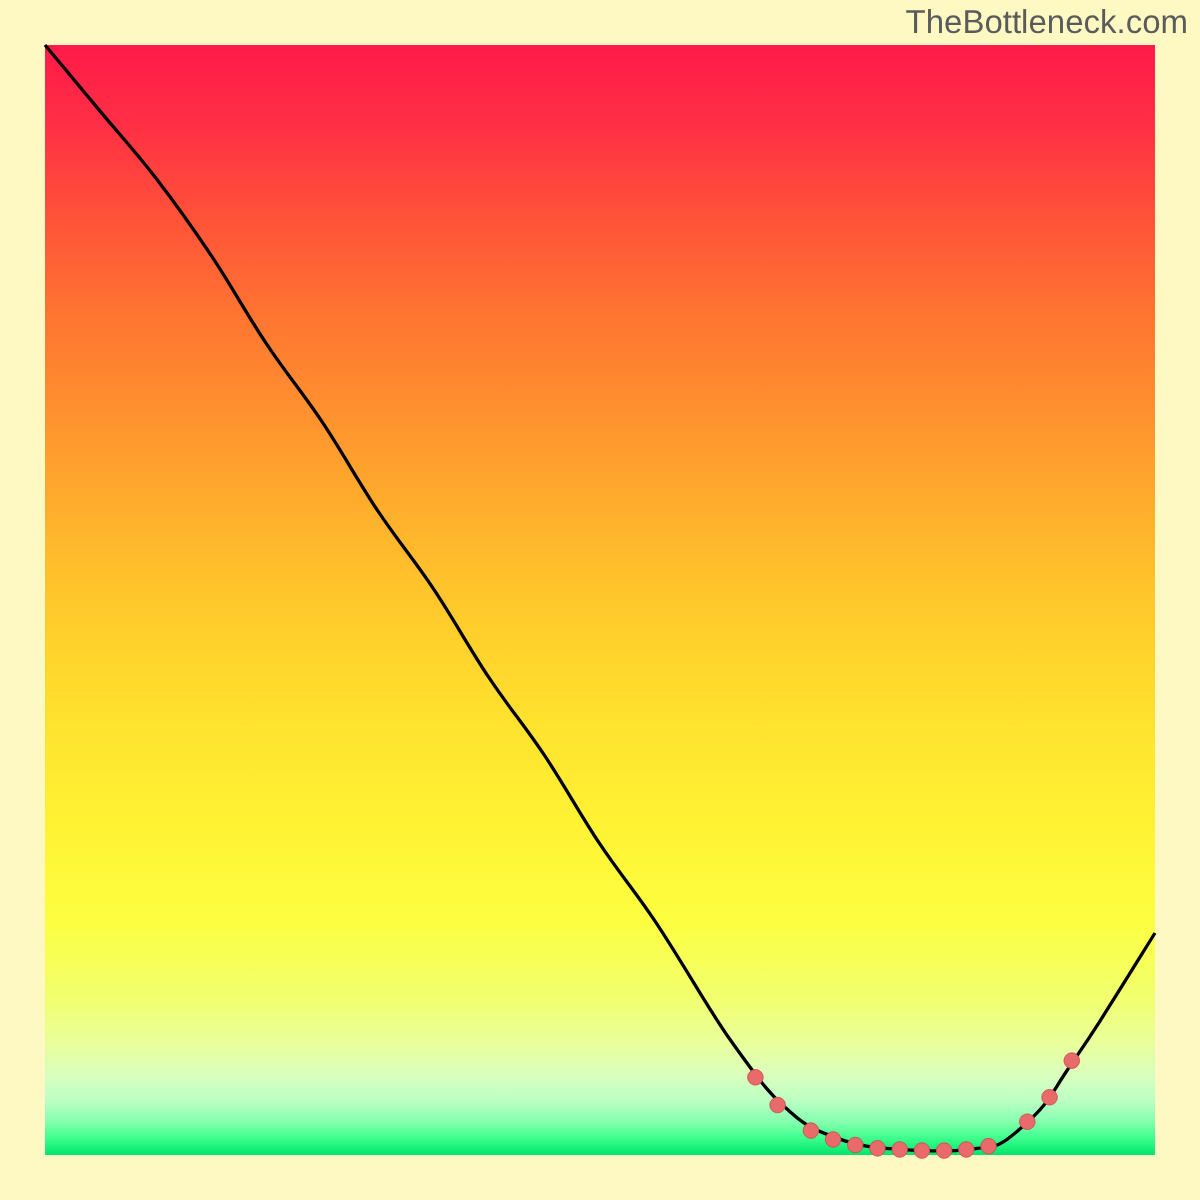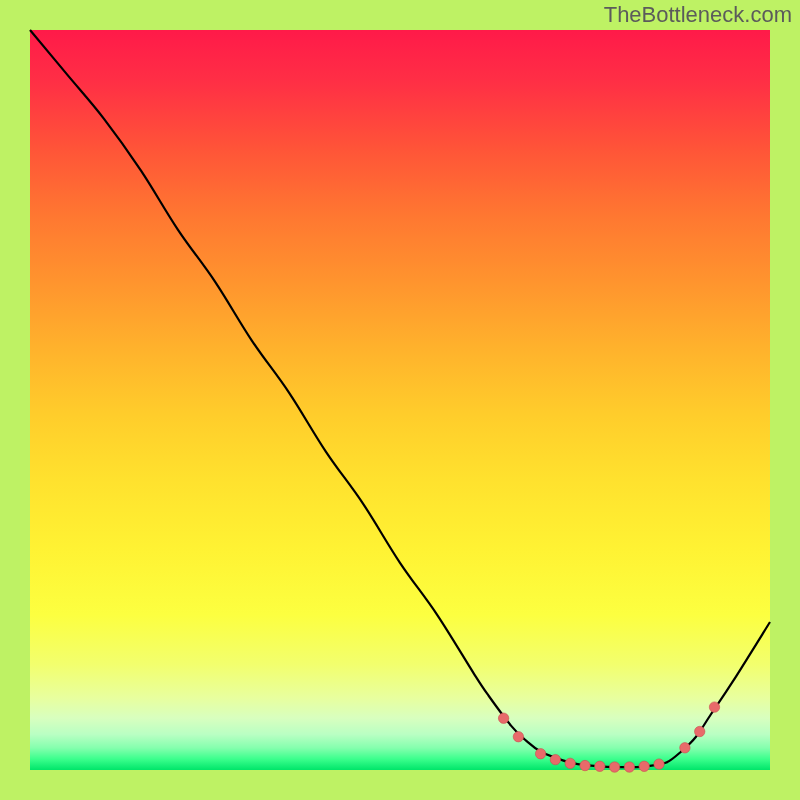--- a/index.html
+++ b/index.html
@@ -7,21 +7,21 @@
     padding: 0;
     width: 800px;
     height: 800px;
     background: #000;
     overflow: hidden;
   }
   .stage {
     position: relative;
     width: 800px;
     height: 800px;
-    background: #bef264;
+    background: #fef9c3;
   }
   svg.plot {
     position: absolute;
     top: 0;
     left: 0;
   }
   .watermark {
     position: absolute;
     top: 2px;
     right: 8px;

